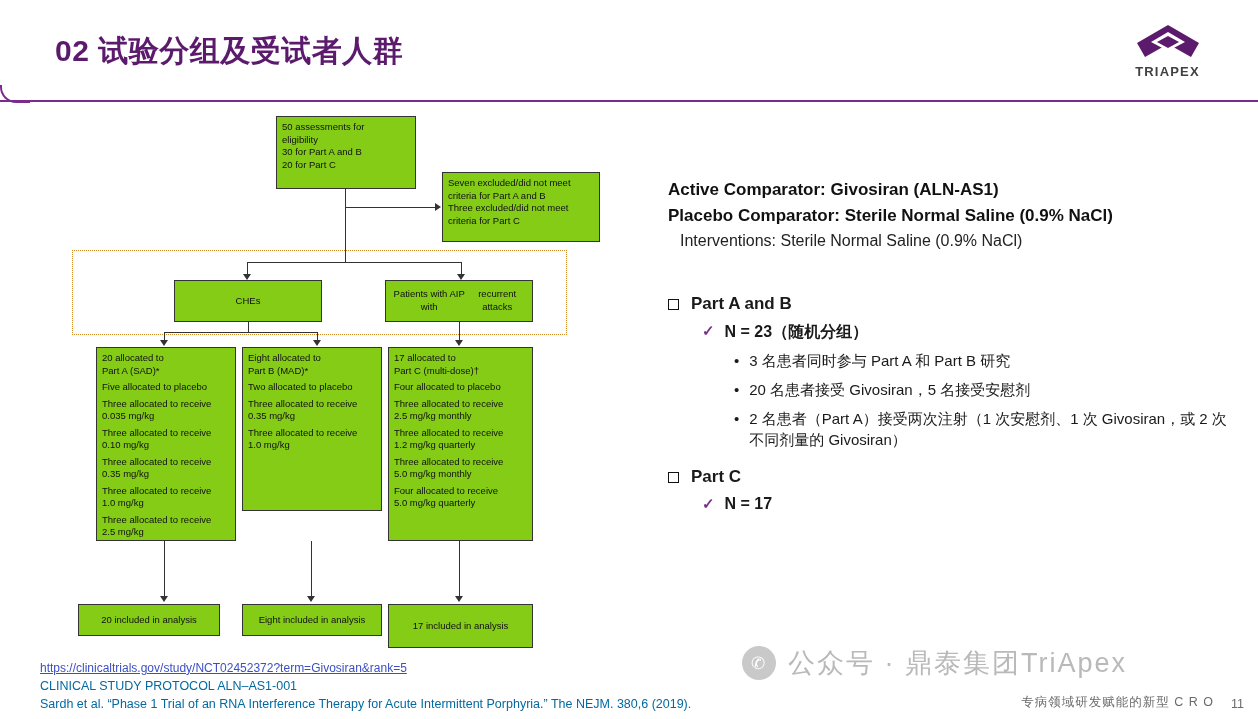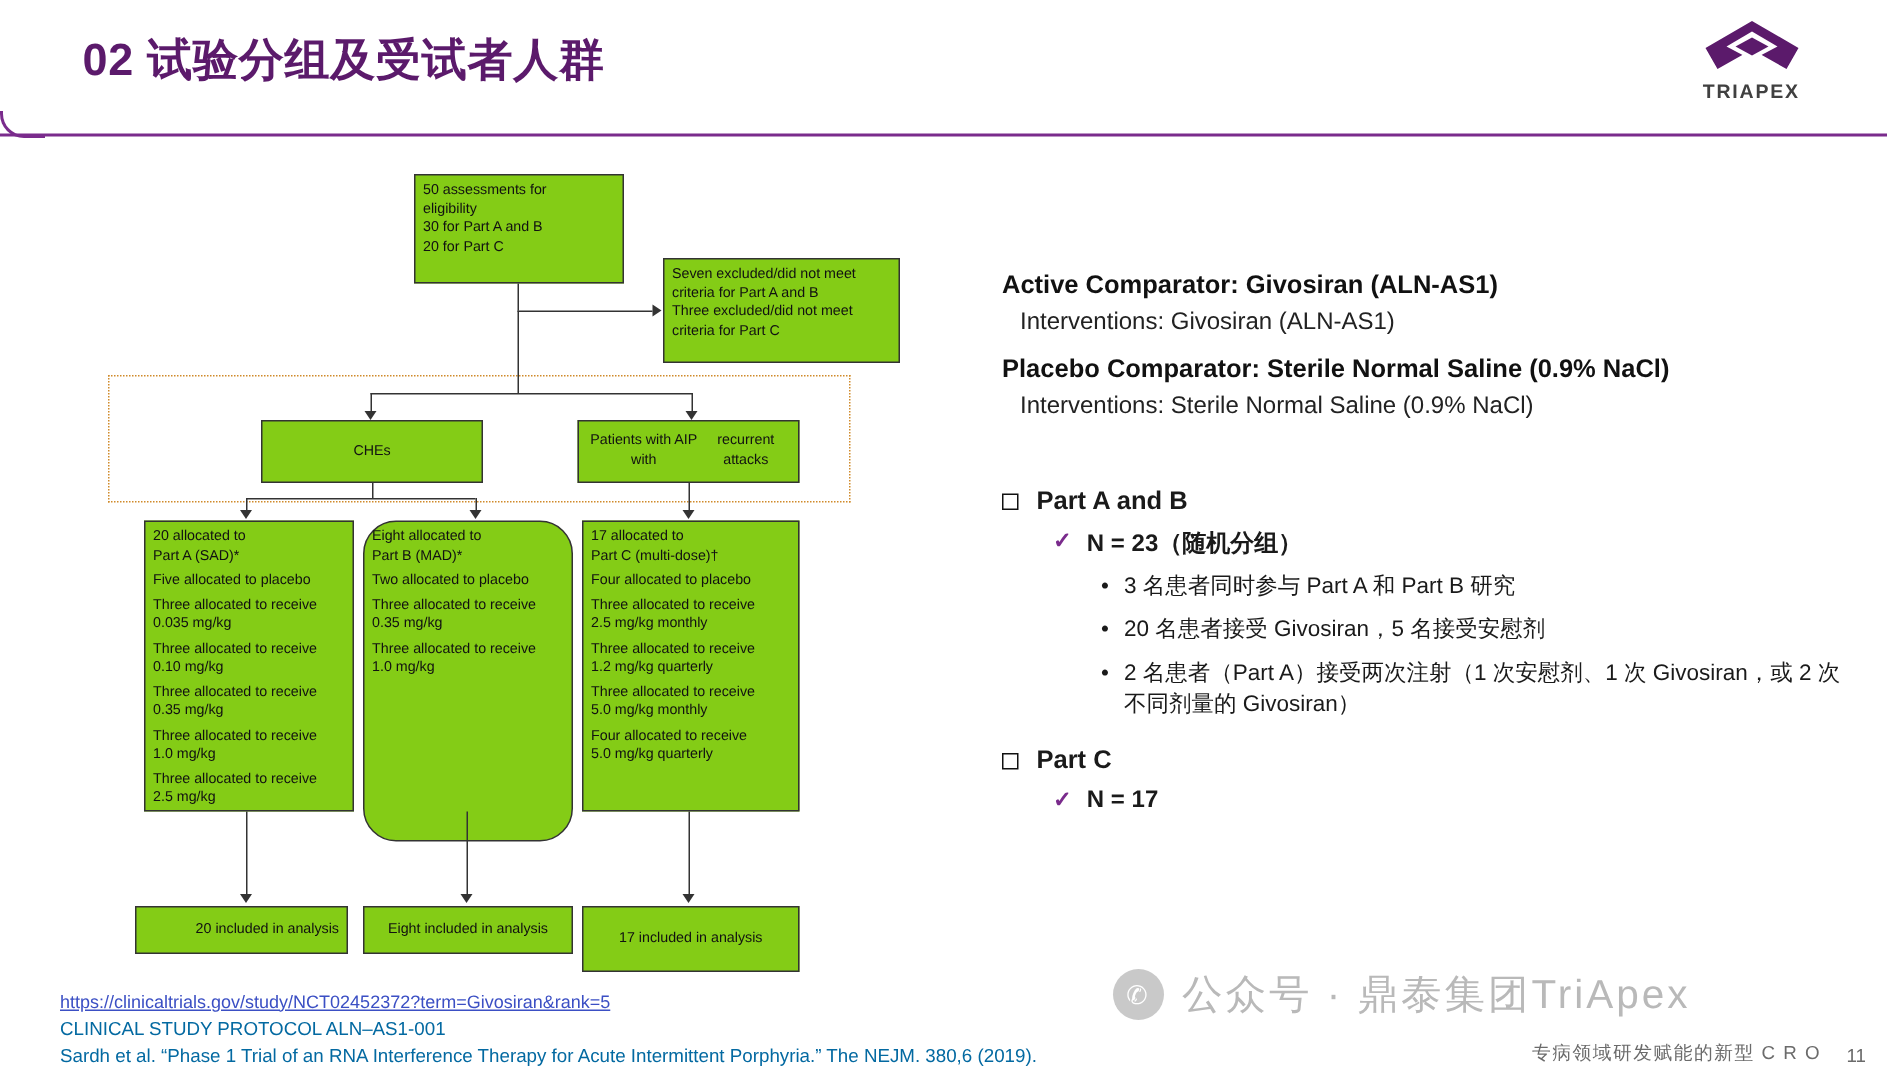--- a/index.html
+++ b/index.html
@@ -9,21 +9,21 @@
     background: #ffffff;
     font-family: "Liberation Sans", sans-serif;
     position: relative;
     overflow: hidden;
     color: #1a1a1a;
   }
 
   
   .header {
     position: absolute;
-    left: 0; top: 4px; width: 1248px; height: 88px;
+    left: 0; top: 15px; width: 1248px; height: 88px;
   }
   .slide-title {
     position: absolute;
     left: 55px; top: 16px;
     font-size: 30px;
     font-weight: bold;
     color: #5b1a6b;
     letter-spacing: 0.5px;
   }
   .header-rule {
@@ -289,21 +289,21 @@
     <div>Three allocated to receive</div>
     <div>0.35 mg/kg</div>
     <div style="height:4px"></div>
     <div>Three allocated to receive</div>
     <div>1.0 mg/kg</div>
     <div style="height:4px"></div>
     <div>Three allocated to receive</div>
     <div>2.5 mg/kg</div>
   </div>
 
-  <div class="box" style="left:202px; top:247px; width:140px; height:214px;border-radius:22px;">
+  <div class="box" style="left:202px; top:247px; width:140px; height:164px;">
     <div class="center">Eight allocated to</div>
     <div class="center">Part B (MAD)*</div>
     <div style="height:4px"></div>
     <div>Two allocated to placebo</div>
     <div style="height:4px"></div>
     <div>Three allocated to receive</div>
     <div>0.35 mg/kg</div>
     <div style="height:4px"></div>
     <div>Three allocated to receive</div>
     <div>1.0 mg/kg</div>
@@ -328,34 +328,33 @@
     <div>5.0 mg/kg quarterly</div>
   </div>
 
   <div class="line vline" style="left:124px; top:441px; height:57px;"></div>
   <div class="arrow-down" style="left:120px; top:496px;"></div>
   <div class="line vline" style="left:271px; top:441px; height:57px;"></div>
   <div class="arrow-down" style="left:267px; top:496px;"></div>
   <div class="line vline" style="left:419px; top:441px; height:57px;"></div>
   <div class="arrow-down" style="left:415px; top:496px;"></div>
 
-  <div class="box center" style="left:50px; top:504px; width:142px; height:32px; display:flex; align-items:center; justify-content:flex-end;">
+  <div class="box center" style="left:38px; top:504px; width:142px; height:32px; display:flex; align-items:center; justify-content:center;">
     <div>20 included in analysis</div>
   </div>
   <div class="box center" style="left:202px; top:504px; width:140px; height:32px; display:flex; align-items:center; justify-content:center;">
     <div>Eight included in analysis</div>
   </div>
   <div class="box center" style="left:348px; top:504px; width:145px; height:44px; display:flex; align-items:center; justify-content:center;">
     <div>17 included in analysis</div>
   </div>
 </div>
 
 <div class="right-col">
   <div class="r-head">Active Comparator: Givosiran (ALN‑AS1)</div>
-  <div class="r-sub">Interventions: Givosiran (ALN‑AS1)</div>
   <div class="r-head">Placebo Comparator: Sterile Normal Saline (0.9% NaCl)</div>
   <div class="r-sub">Interventions: Sterile Normal Saline (0.9% NaCl)</div>
 
   <div class="r-gap"></div>
 
   <div class="sq-item">
     <span class="sq-box"></span>
     <span>Part A and B</span>
   </div>
   <div class="check-item">

